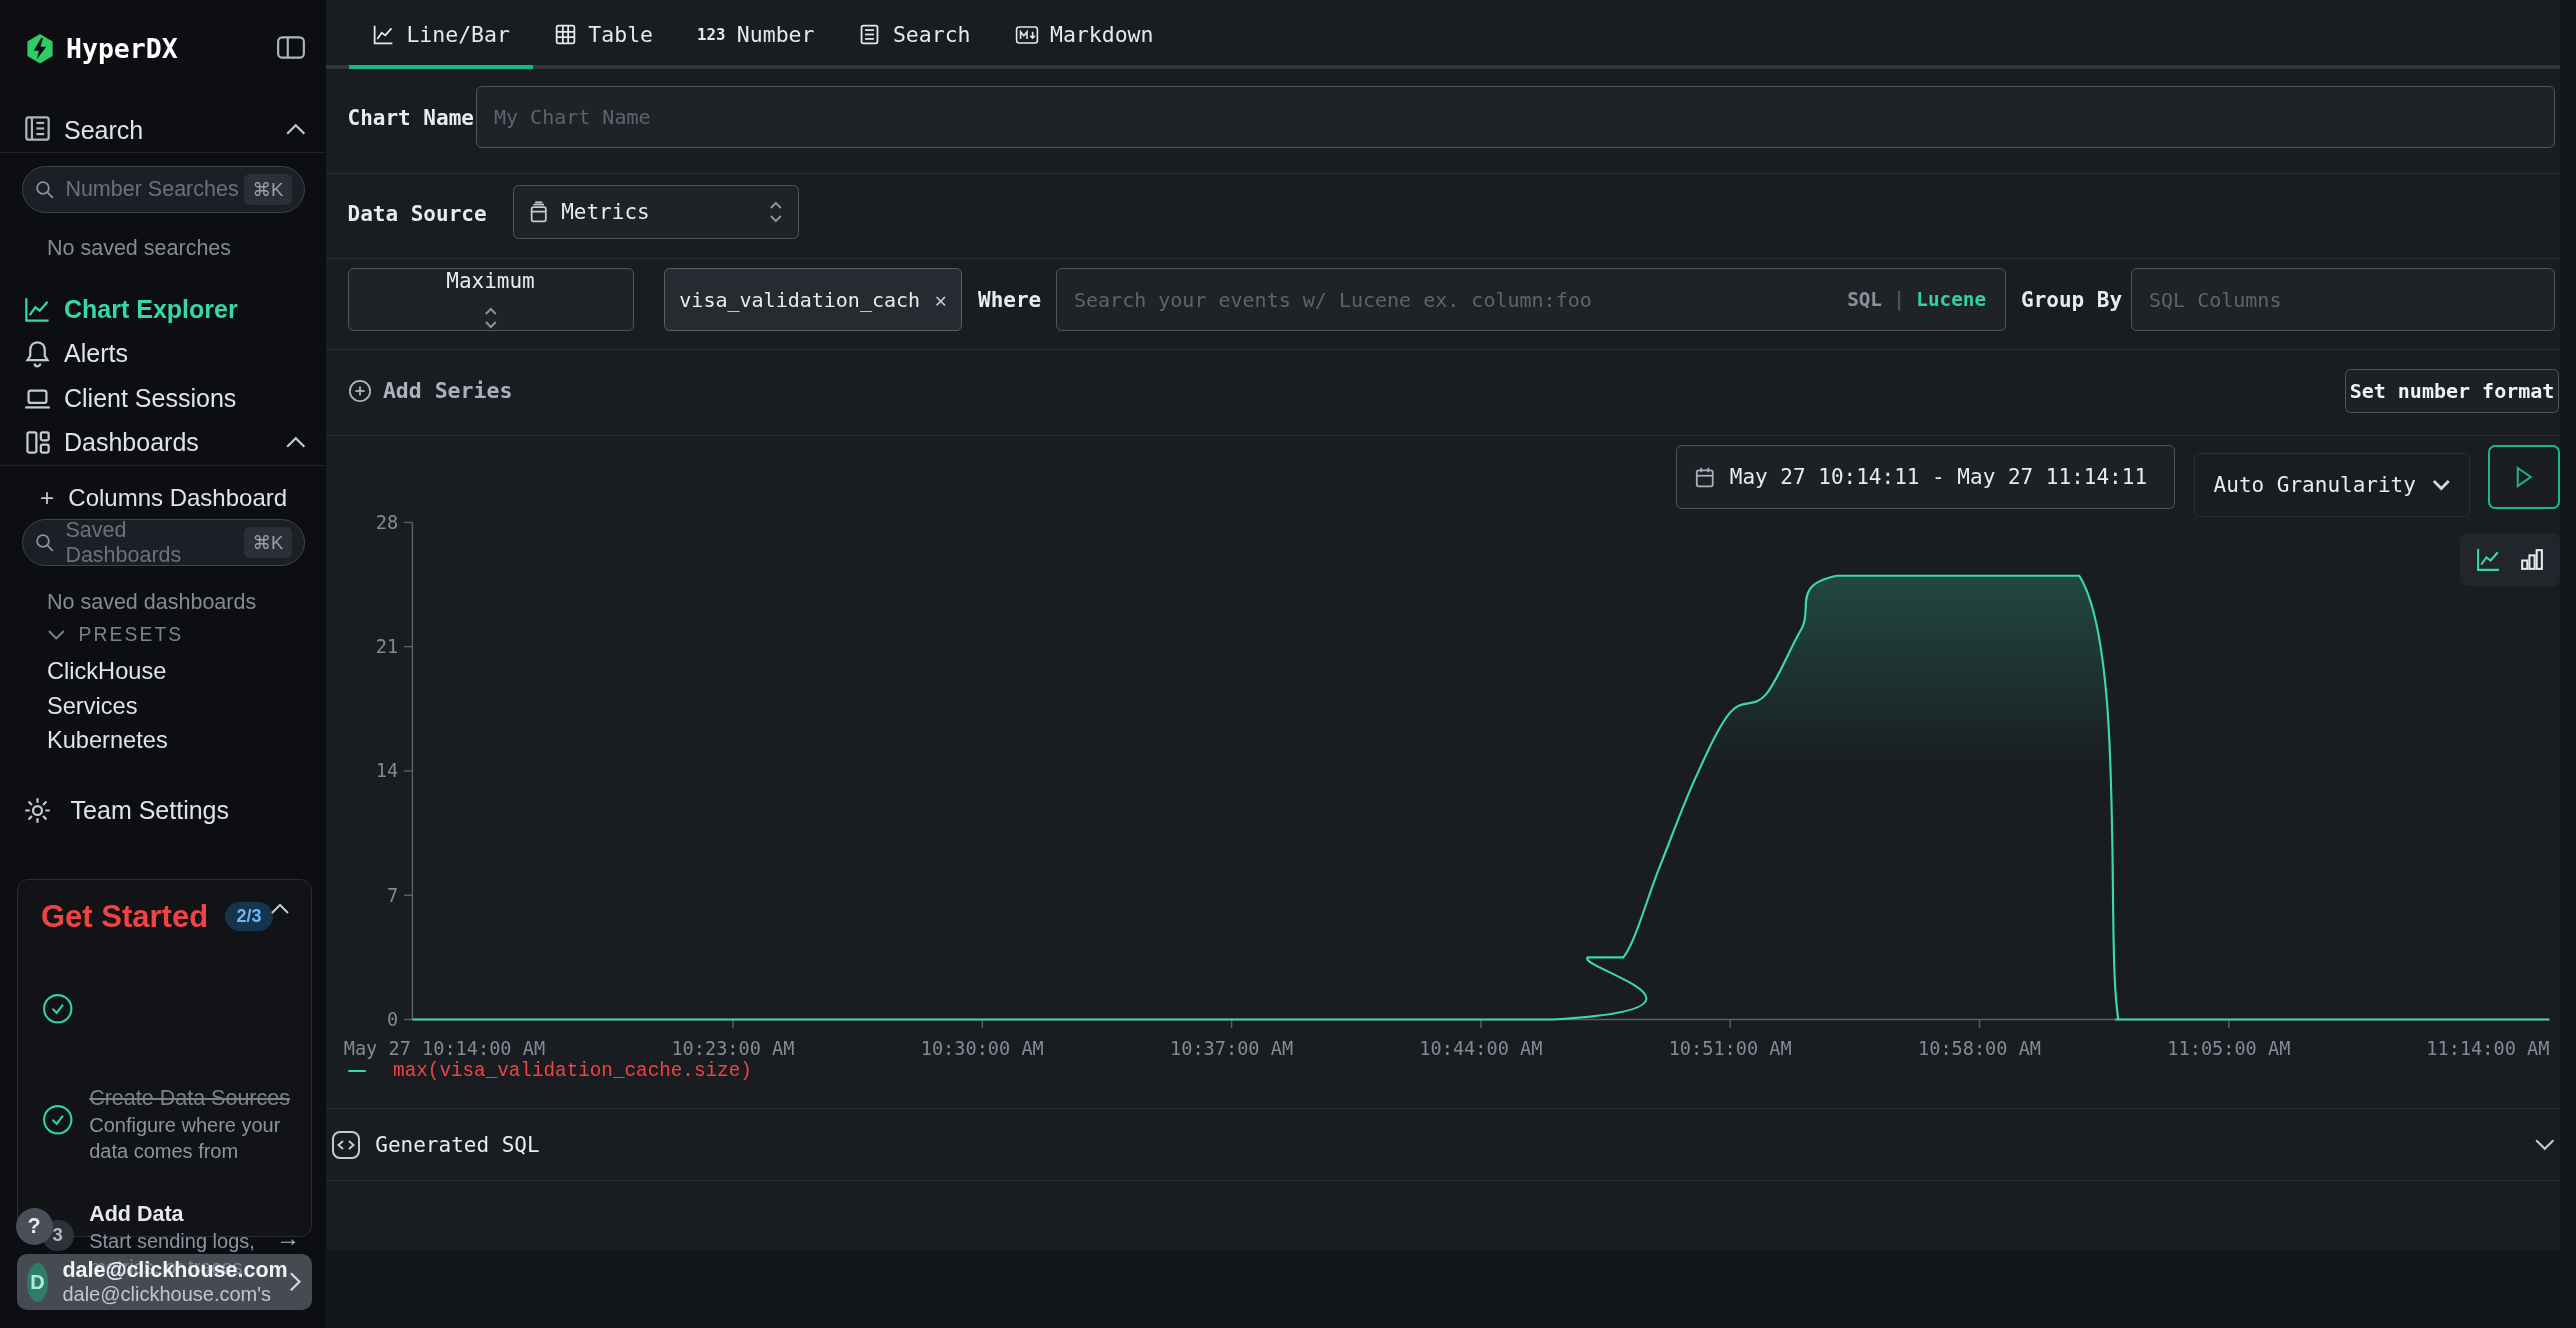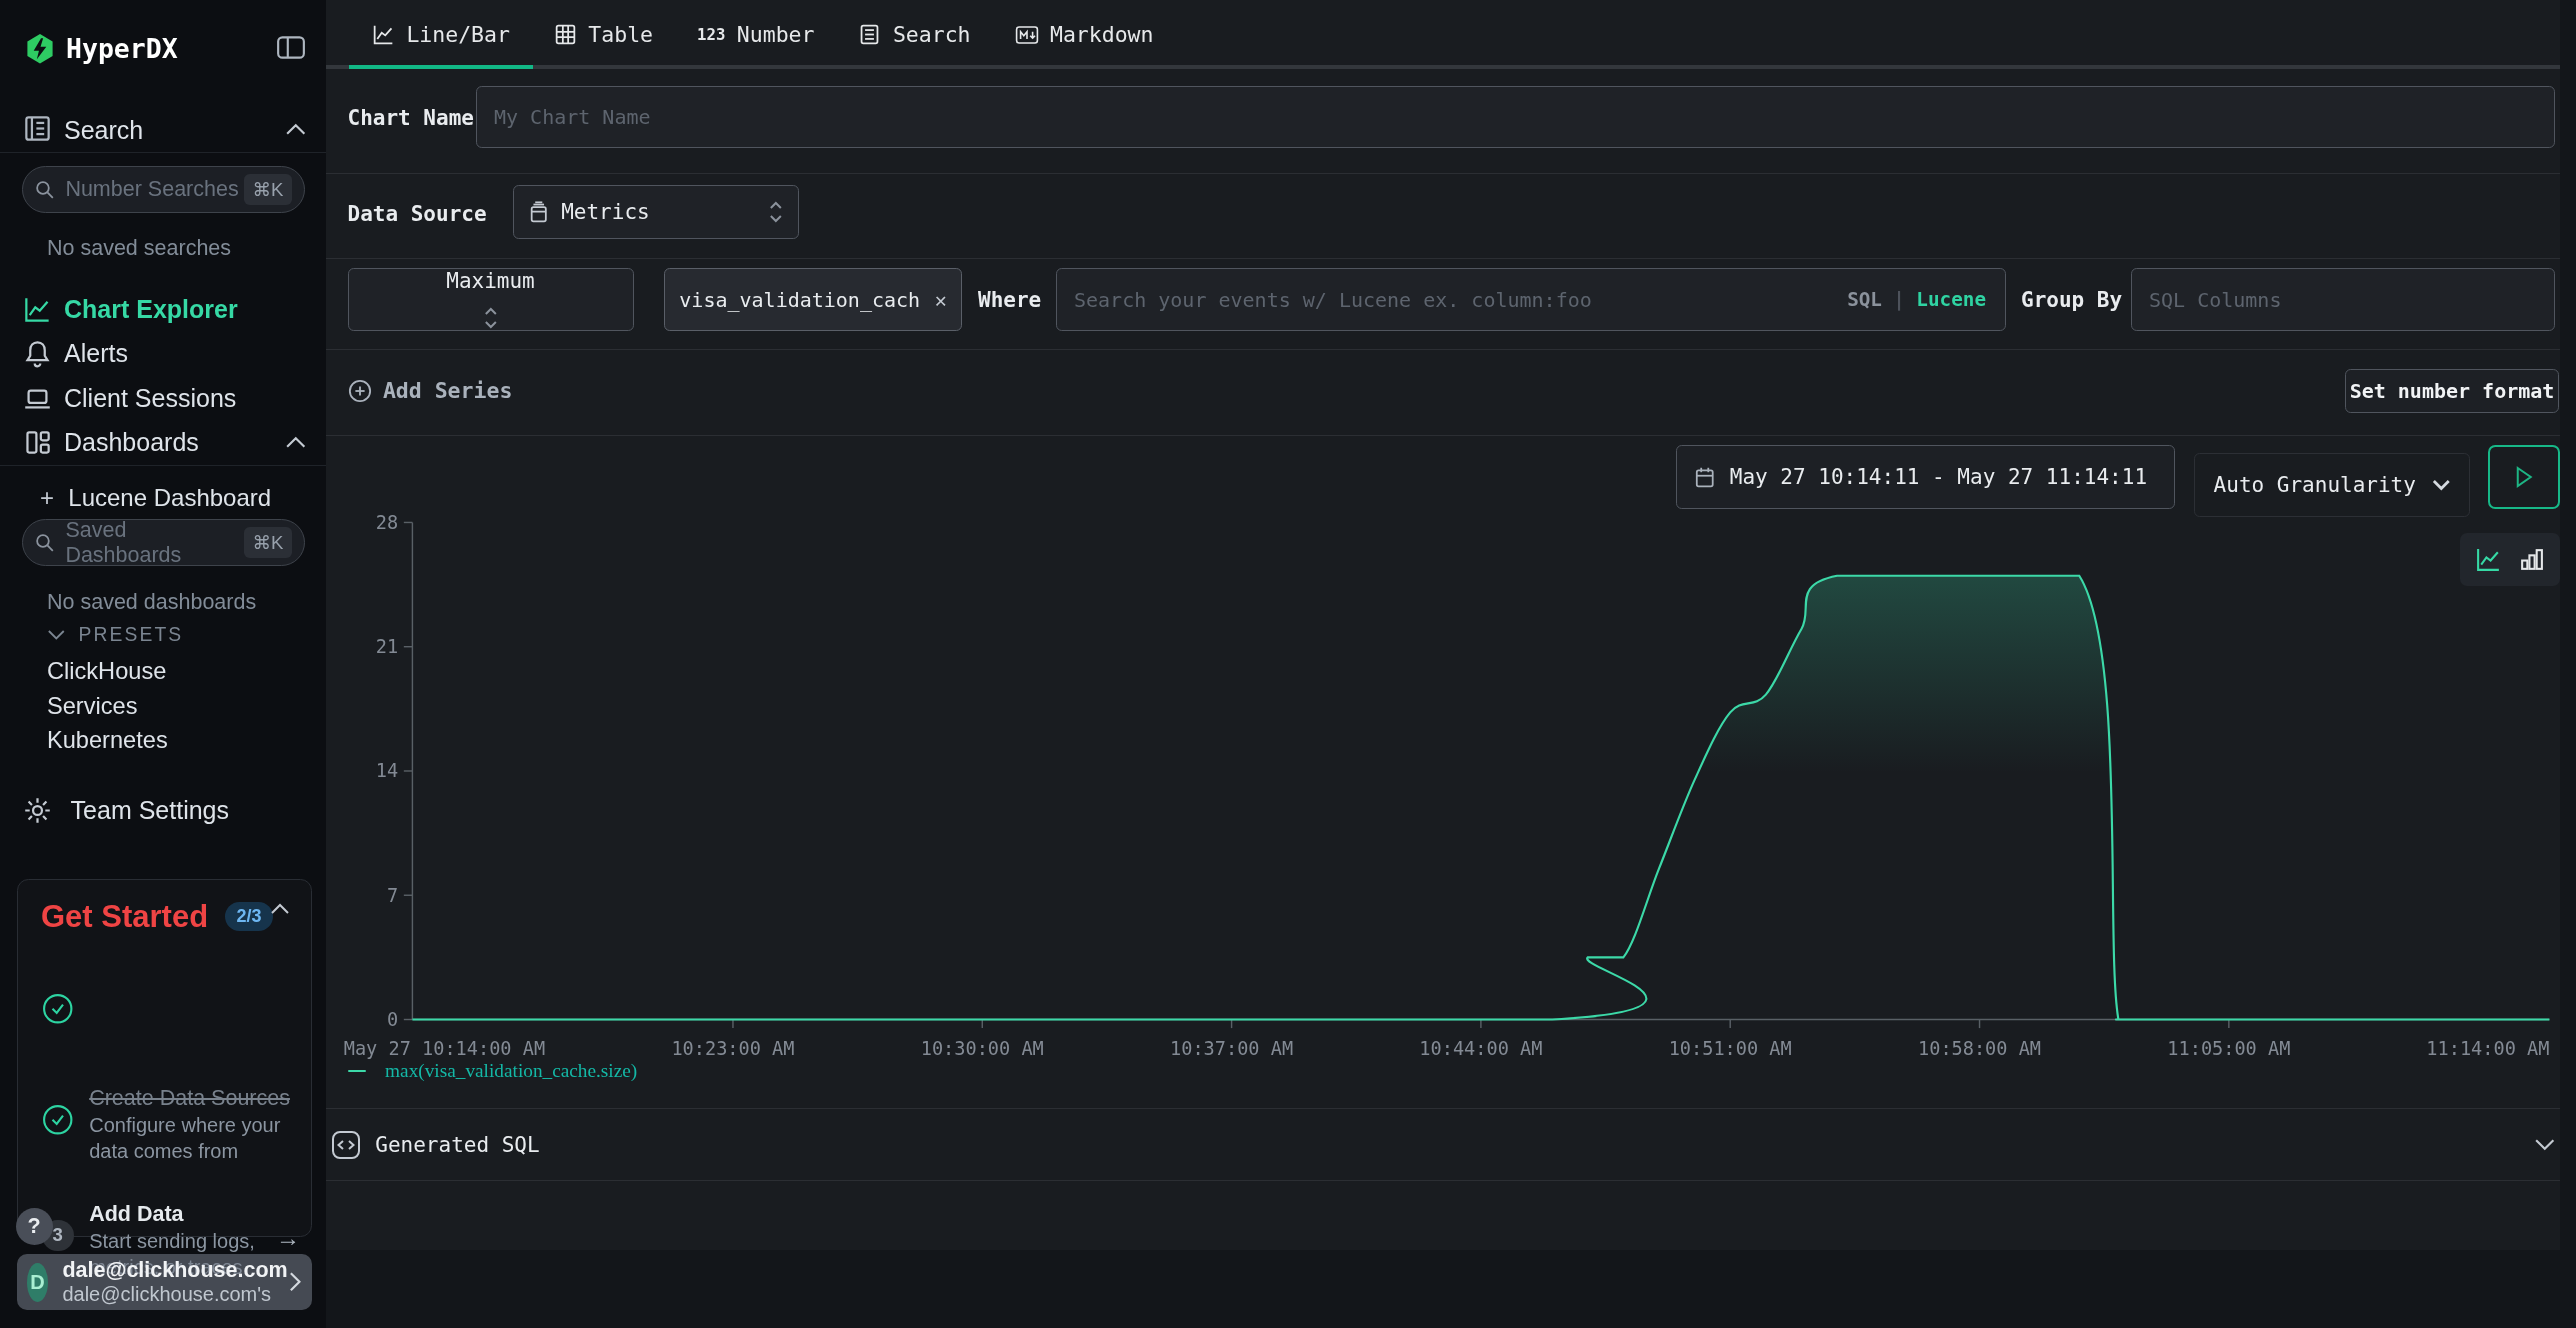--- a/index.html
+++ b/index.html
@@ -52,22 +52,22 @@
   .tinput::placeholder{color:#5d646e;}
   .selectbox{position:absolute;background:#1f2227;border:1.4px solid #50555e;border-radius:5.7px;box-sizing:border-box;
           display:flex;align-items:center;padding:0 14.3px;gap:11.4px;
           font-family:"DejaVu Sans Mono",monospace;font-size:21px;color:#e9ecef;}
   .divider{position:absolute;left:0;width:2234px;height:1.4px;background:#2b2e33;}
   .ghost-gray{color:#8b929c;} .green{color:#2fd3a2;}
   #play-btn{position:absolute;left:2162px;top:445px;width:72px;height:64px;border:2.1px solid #17b888;
             border-radius:7.2px;box-sizing:border-box;display:flex;align-items:center;justify-content:center;}
   #chart-toggle{position:absolute;left:2134px;top:533px;width:100px;height:53px;background:#22262c;
             border-radius:7.2px;display:flex;align-items:center;justify-content:space-evenly;}
-  #legend{position:absolute;left:21.5px;top:1060px;display:flex;align-items:center;gap:19px;
-          font-family:Liberation Serif, serif;font-size:19.3px;color:#14b8a6;}
+  #legend{position:absolute;left:21.5px;top:1060px;display:flex;align-items:center;gap:27px;
+          font-family:Liberation Mono, monospace;font-size:19.3px;color:#ef4444;}
   #legend .dash{width:18.6px;height:2.9px;background:#3cd9a8;border-radius:1.4px;}
   #gensql{position:absolute;left:0;top:1108px;width:2234px;height:73px;border-top:1.4px solid #2b2e33;
           border-bottom:1.4px solid #2b2e33;box-sizing:border-box;display:flex;align-items:center;padding:0 5px;gap:14.3px;}
   #bottom-dark{position:absolute;left:0;top:1250px;width:2234px;height:78px;background:#13161a;}
 </style>
 </head>
 <body>
 
 <div id="app">
 
@@ -155,21 +155,21 @@
       <span class="abs" style="left:285px;color:#c4cad2;">
         <svg width="21.5" height="13" viewBox="0 0 20 12" fill="none" stroke="currentColor" stroke-width="2">
             <polyline points="2,10 10,2 18,10"></polyline>
           </svg>
       </span>
     </div>
     <div class="sb-divider" style="top:465px;"></div>
 
     <div class="abs" style="left:40px;top:484px;font-size:24px;color:#dfe4ea;display:flex;gap:14.3px;align-items:center;">
       <span style="color:#c4cad2;">+</span>
-      <span>Lucene Dashboard</span>
+      <span>Columns Dashboard</span>
     </div>
 
     <div class="pill" style="top:519px;">
       <span style="color:#8b939e;">
         <svg width="21.5" height="21.5" viewBox="0 0 24 24" fill="none" stroke="currentColor" stroke-width="2">
             <circle cx="10" cy="10" r="6.5"></circle>
             <line x1="15" y1="15" x2="21" y2="21"></line>
           </svg>
       </span>
       <span class="ph">Saved Dashboards</span>

